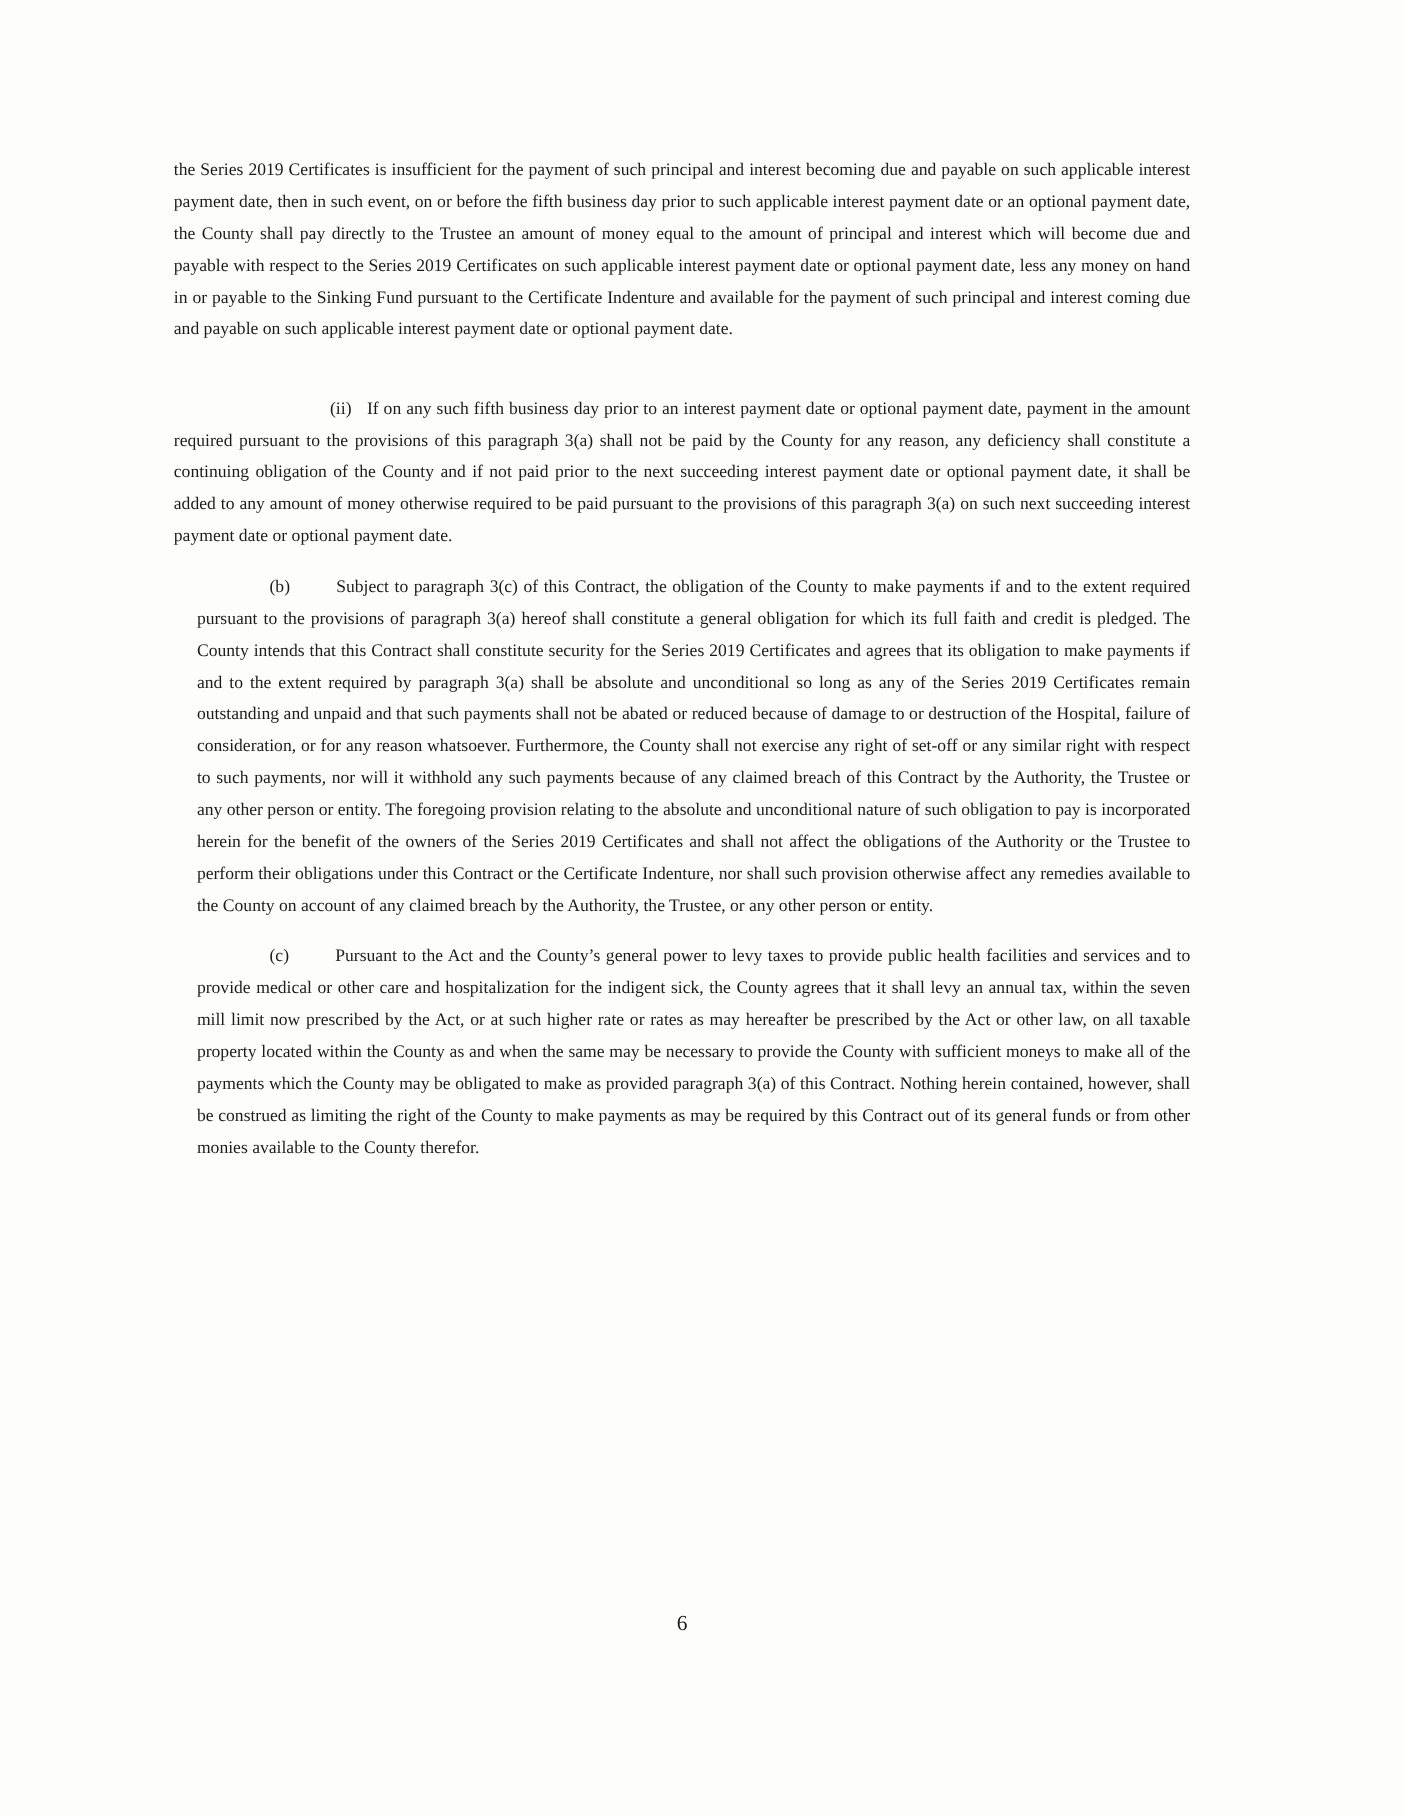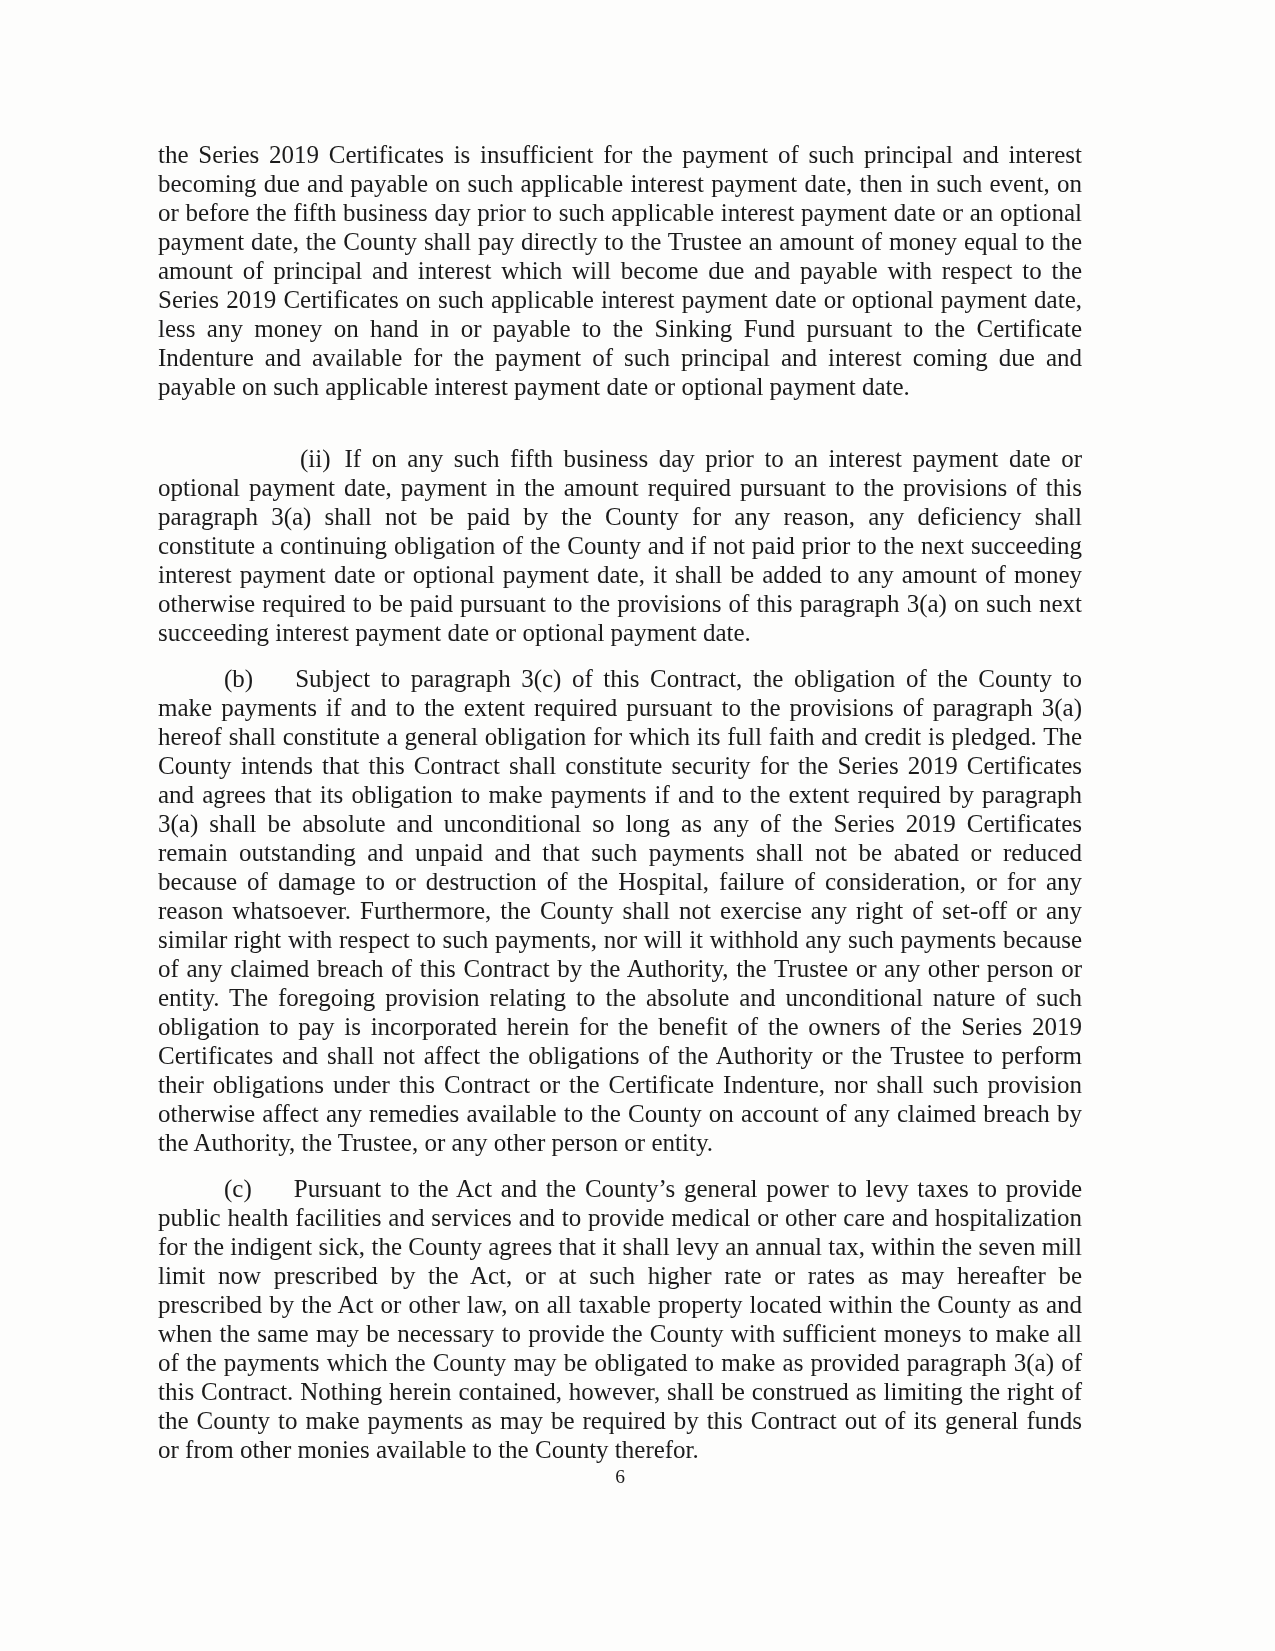--- a/index.html
+++ b/index.html
@@ -18,30 +18,31 @@
     overflow: hidden;
   }
   .content {
     position: absolute;
     left: 158px;
     top: 140px;
     width: 924px;
   }
   .para {
     margin: 0 0 17px 0;
-    font-size: 25px;
+    font-size: 16px;
     line-height: 29px;
     text-align: justify;
   }
   .indent-sub {
     text-indent: 142px; 
     margin-top: 43px;
   }
   .indent-lvl1 {
     text-indent: 66px;  
+    margin-left: 21px;
   }
   .tab {
     display: inline-block;
     height: 1px;
   }
   .tab-sm { width: 14px; }
   .tab-lg { width: 42px; }
   .page-number {
     position: absolute;
     top: 1462px;

